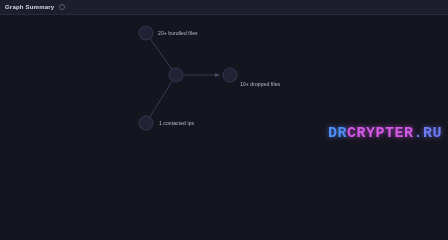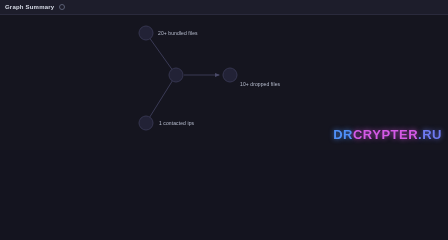--- a/index.html
+++ b/index.html
@@ -68,22 +68,22 @@
     letter-spacing: 0.1px;
   }
   .lbl-bundled { left: 158px; top: 16px; }
   .lbl-dropped { left: 240px; top: 67px; }
   .lbl-ips     { left: 159px; top: 106px; }
 
   .watermark {
     position: absolute;
     right: 6px;
     bottom: 9px;
-    font-family: Liberation Sans, sans-serif;
-    font-size: 13px;
+    font-family: Liberation Mono, monospace;
+    font-size: 15px;
     font-weight: bold;
     letter-spacing: 0.5px;
     line-height: 1;
     white-space: nowrap;
     padding-left: 48px;
   }
   .wm-dr   { color: #4f8ff7; text-shadow: 0 0 5px rgba(79,143,247,0.75); }
   .wm-mid  { color: #d45ae6; text-shadow: 0 0 5px rgba(212,90,230,0.75); }
   .wm-ru   { color: #6f7bf2; text-shadow: 0 0 5px rgba(111,123,242,0.75); }
 </style>

